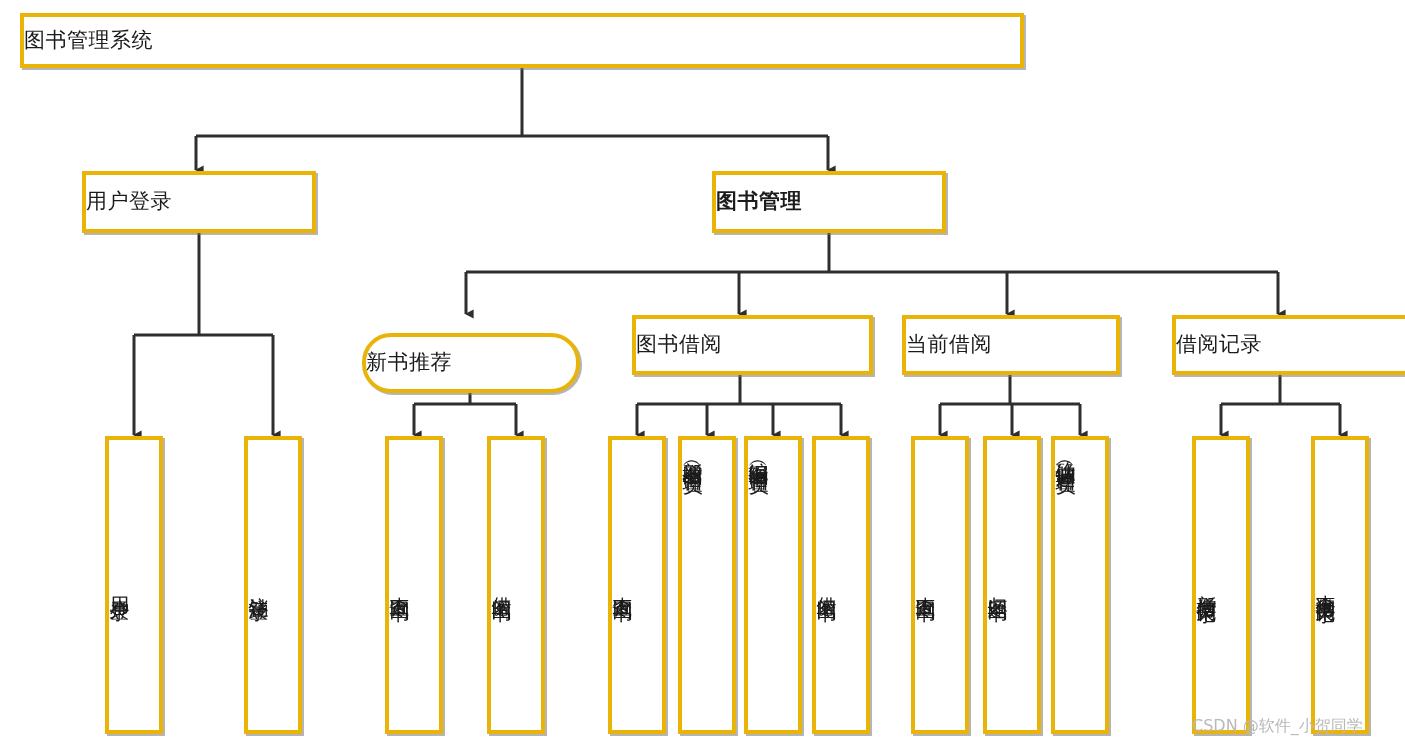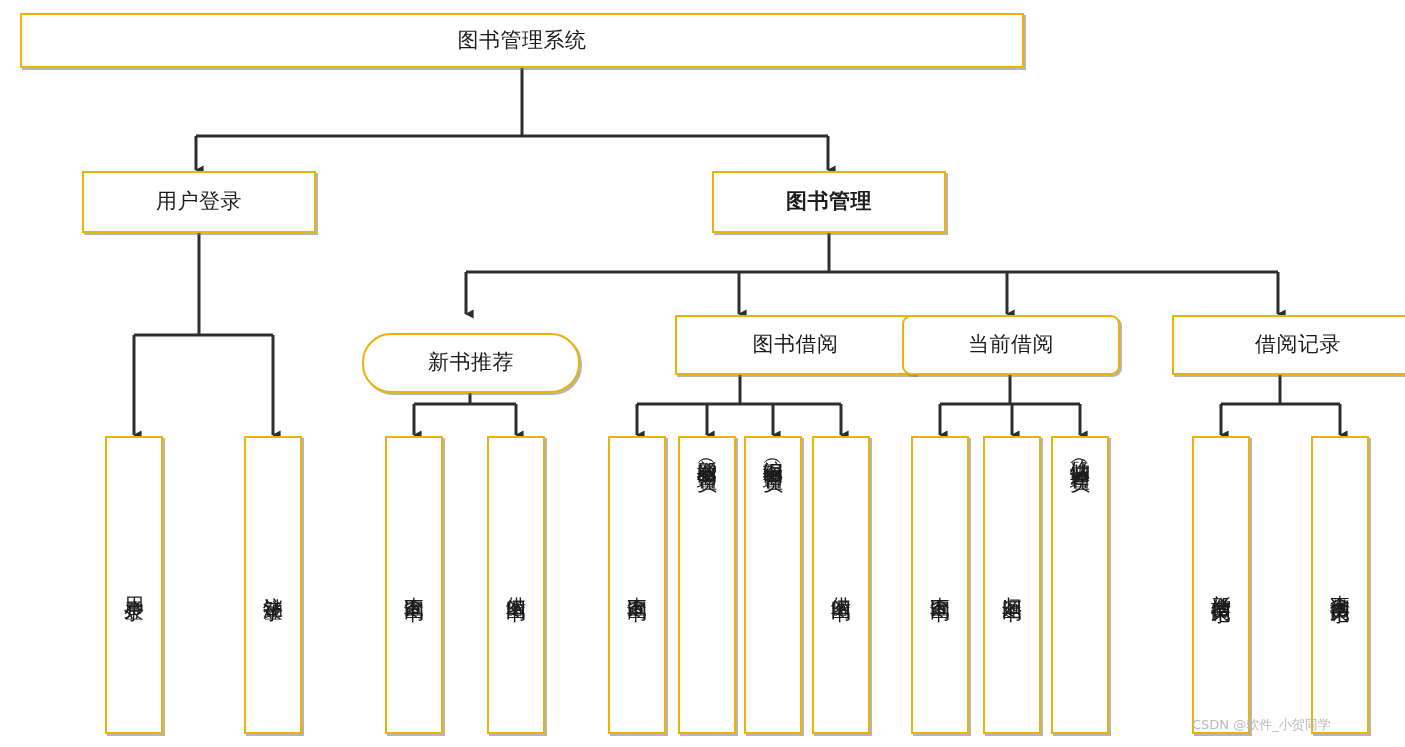--- a/index.html
+++ b/index.html
@@ -25,24 +25,24 @@
     top: 0;
     left: 0;
     width: 1405px;
     height: 747px;
     display: block;
   }
   .node-box {
     position: absolute;
     box-sizing: border-box;
     background: #ffffff;
-    border: 2px solid #eab308;
+    border: 4px solid #eab308;
     display: flex;
     align-items: center;
-    justify-content: center;
+    justify-content: flex-start;
     overflow: hidden;
   }
   .node-box.shadowed {
     box-shadow: 2px 2px 0 0 rgba(120,120,120,0.55);
   }
   .node-label-h {
     font-size: 21px;
     color: #1b1b1b;
     line-height: 1.2;
     letter-spacing: 0.5px;
@@ -62,21 +62,21 @@
   .leaf-box {
     align-items: flex-start;
     padding-top: 6px;
   }
   .leaf-box.centered {
     align-items: center;
     padding-top: 0;
   }
   .watermark {
     position: absolute;
-    font-size: 13px;
+    font-size: 16px;
     color: #b9b9b9;
     white-space: nowrap;
     font-family: "DejaVu Sans", "Liberation Sans", sans-serif;
     pointer-events: none;
   }
 </style>
 </head>
 <body>
 
 <div id="diagram-root">
@@ -134,24 +134,24 @@
       </div>
       <div class="node-box shadowed" style="left: 712px; top: 171px; width: 234px; height: 62px; font-weight: bold;">
         <span class="node-label-h">图书管理</span>
       </div>
     </div>
 
   <div id="level2-container">
       <div class="node-box shadowed" style="left: 362px; top: 333px; width: 218px; height: 60px; border-radius: 29px;">
         <span class="node-label-h">新书推荐</span>
       </div>
-      <div class="node-box shadowed" style="left: 632px; top: 315px; width: 241px; height: 60px; margin-left: 43px;">
+      <div class="node-box shadowed" style="left: 632px; top: 315px; width: 241px; height: 60px;">
         <span class="node-label-h">图书借阅</span>
       </div>
-      <div class="node-box shadowed" style="left: 902px; top: 315px; width: 218px; height: 60px; border-radius: 9px;">
+      <div class="node-box shadowed" style="left: 902px; top: 315px; width: 218px; height: 60px;">
         <span class="node-label-h">当前借阅</span>
       </div>
       <div class="node-box shadowed" style="left: 1172px; top: 315px; width: 252px; height: 60px;">
         <span class="node-label-h">借阅记录</span>
       </div>
     </div>
 
   <div id="leaf-container">
       <div class="node-box shadowed leaf-box centered" style="left: 105px; top: 436px; width: 58px; height: 298px;">
         <span class="node-label-v">用户登录</span>

